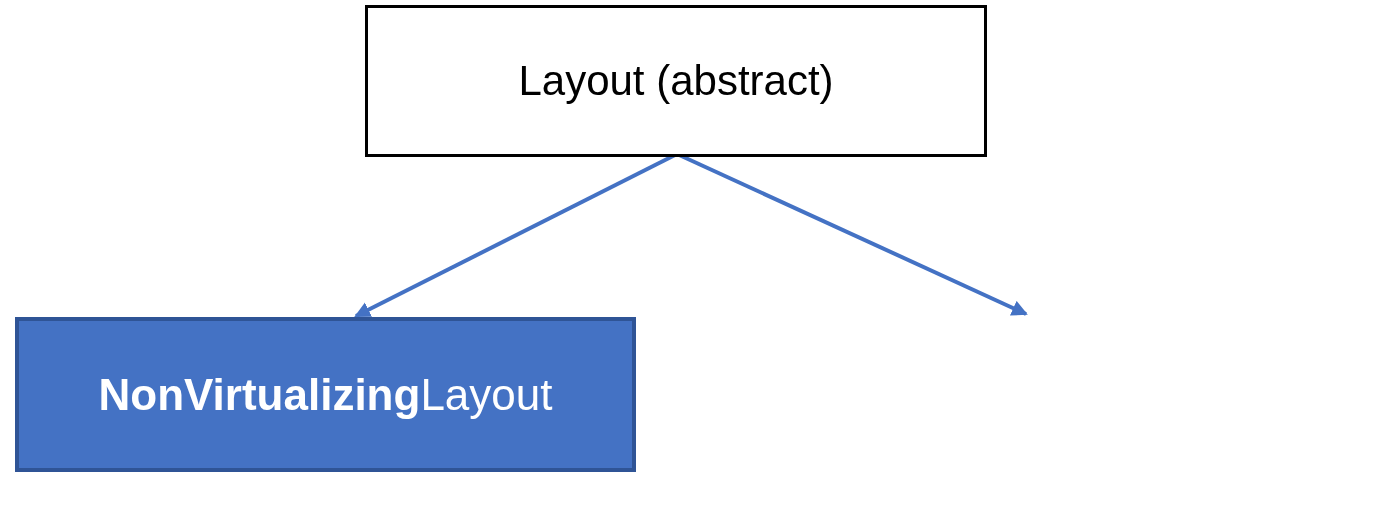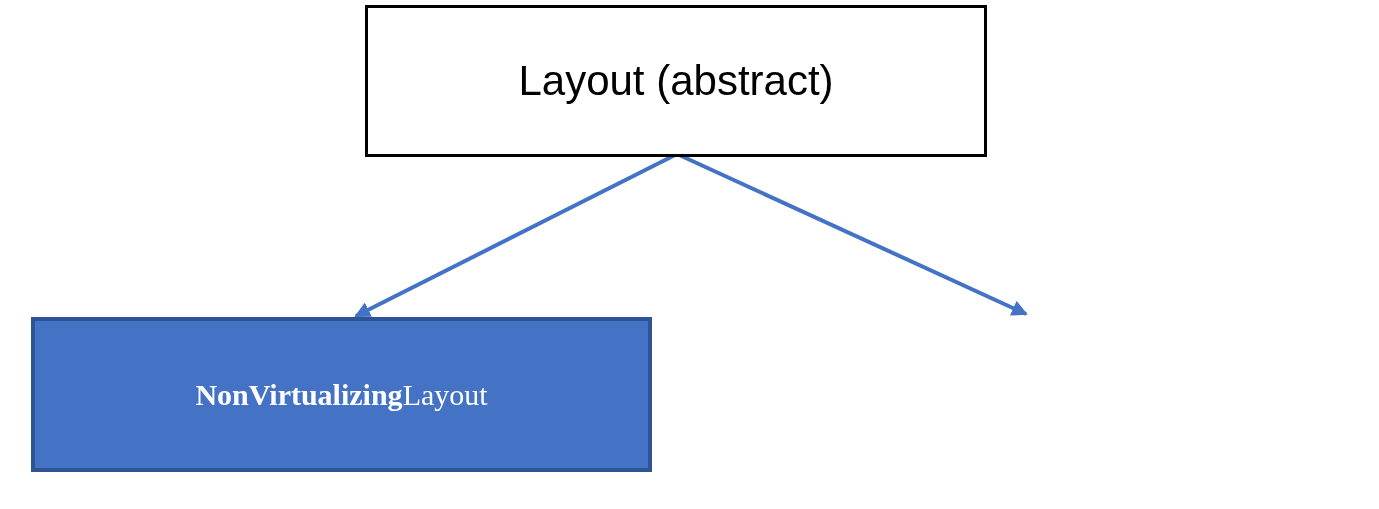--- a/index.html
+++ b/index.html
@@ -36,29 +36,28 @@
     top: 5px;
     width: 622px;
     height: 152px;
     background: var(--root-fill, #ffffff);
     border: 3px solid var(--root-border, #000000);
     color: var(--root-text, #000000);
     font-size: 42px;
     font-weight: 400;
   }
   .node-left {
-    left: 31px;
+    left: 15px;
     top: 317px;
     width: 621px;
     height: 155px;
     background: var(--left-fill, #4472c4);
     border: 4px solid var(--left-border, #2f5496);
     color: var(--node-text, #ffffff);
-    font-size: 30px;
-    font-family: Liberation Serif, serif;
+    font-size: 44px;
   }
   .node-right {
     left: 727px;
     top: 317px;
     width: 621px;
     height: 155px;
     background: var(--right-fill, #70ad47);
     border: 4px solid var(--right-border, #548235);
     color: var(--node-text, #ffffff);
     font-size: 44px;

